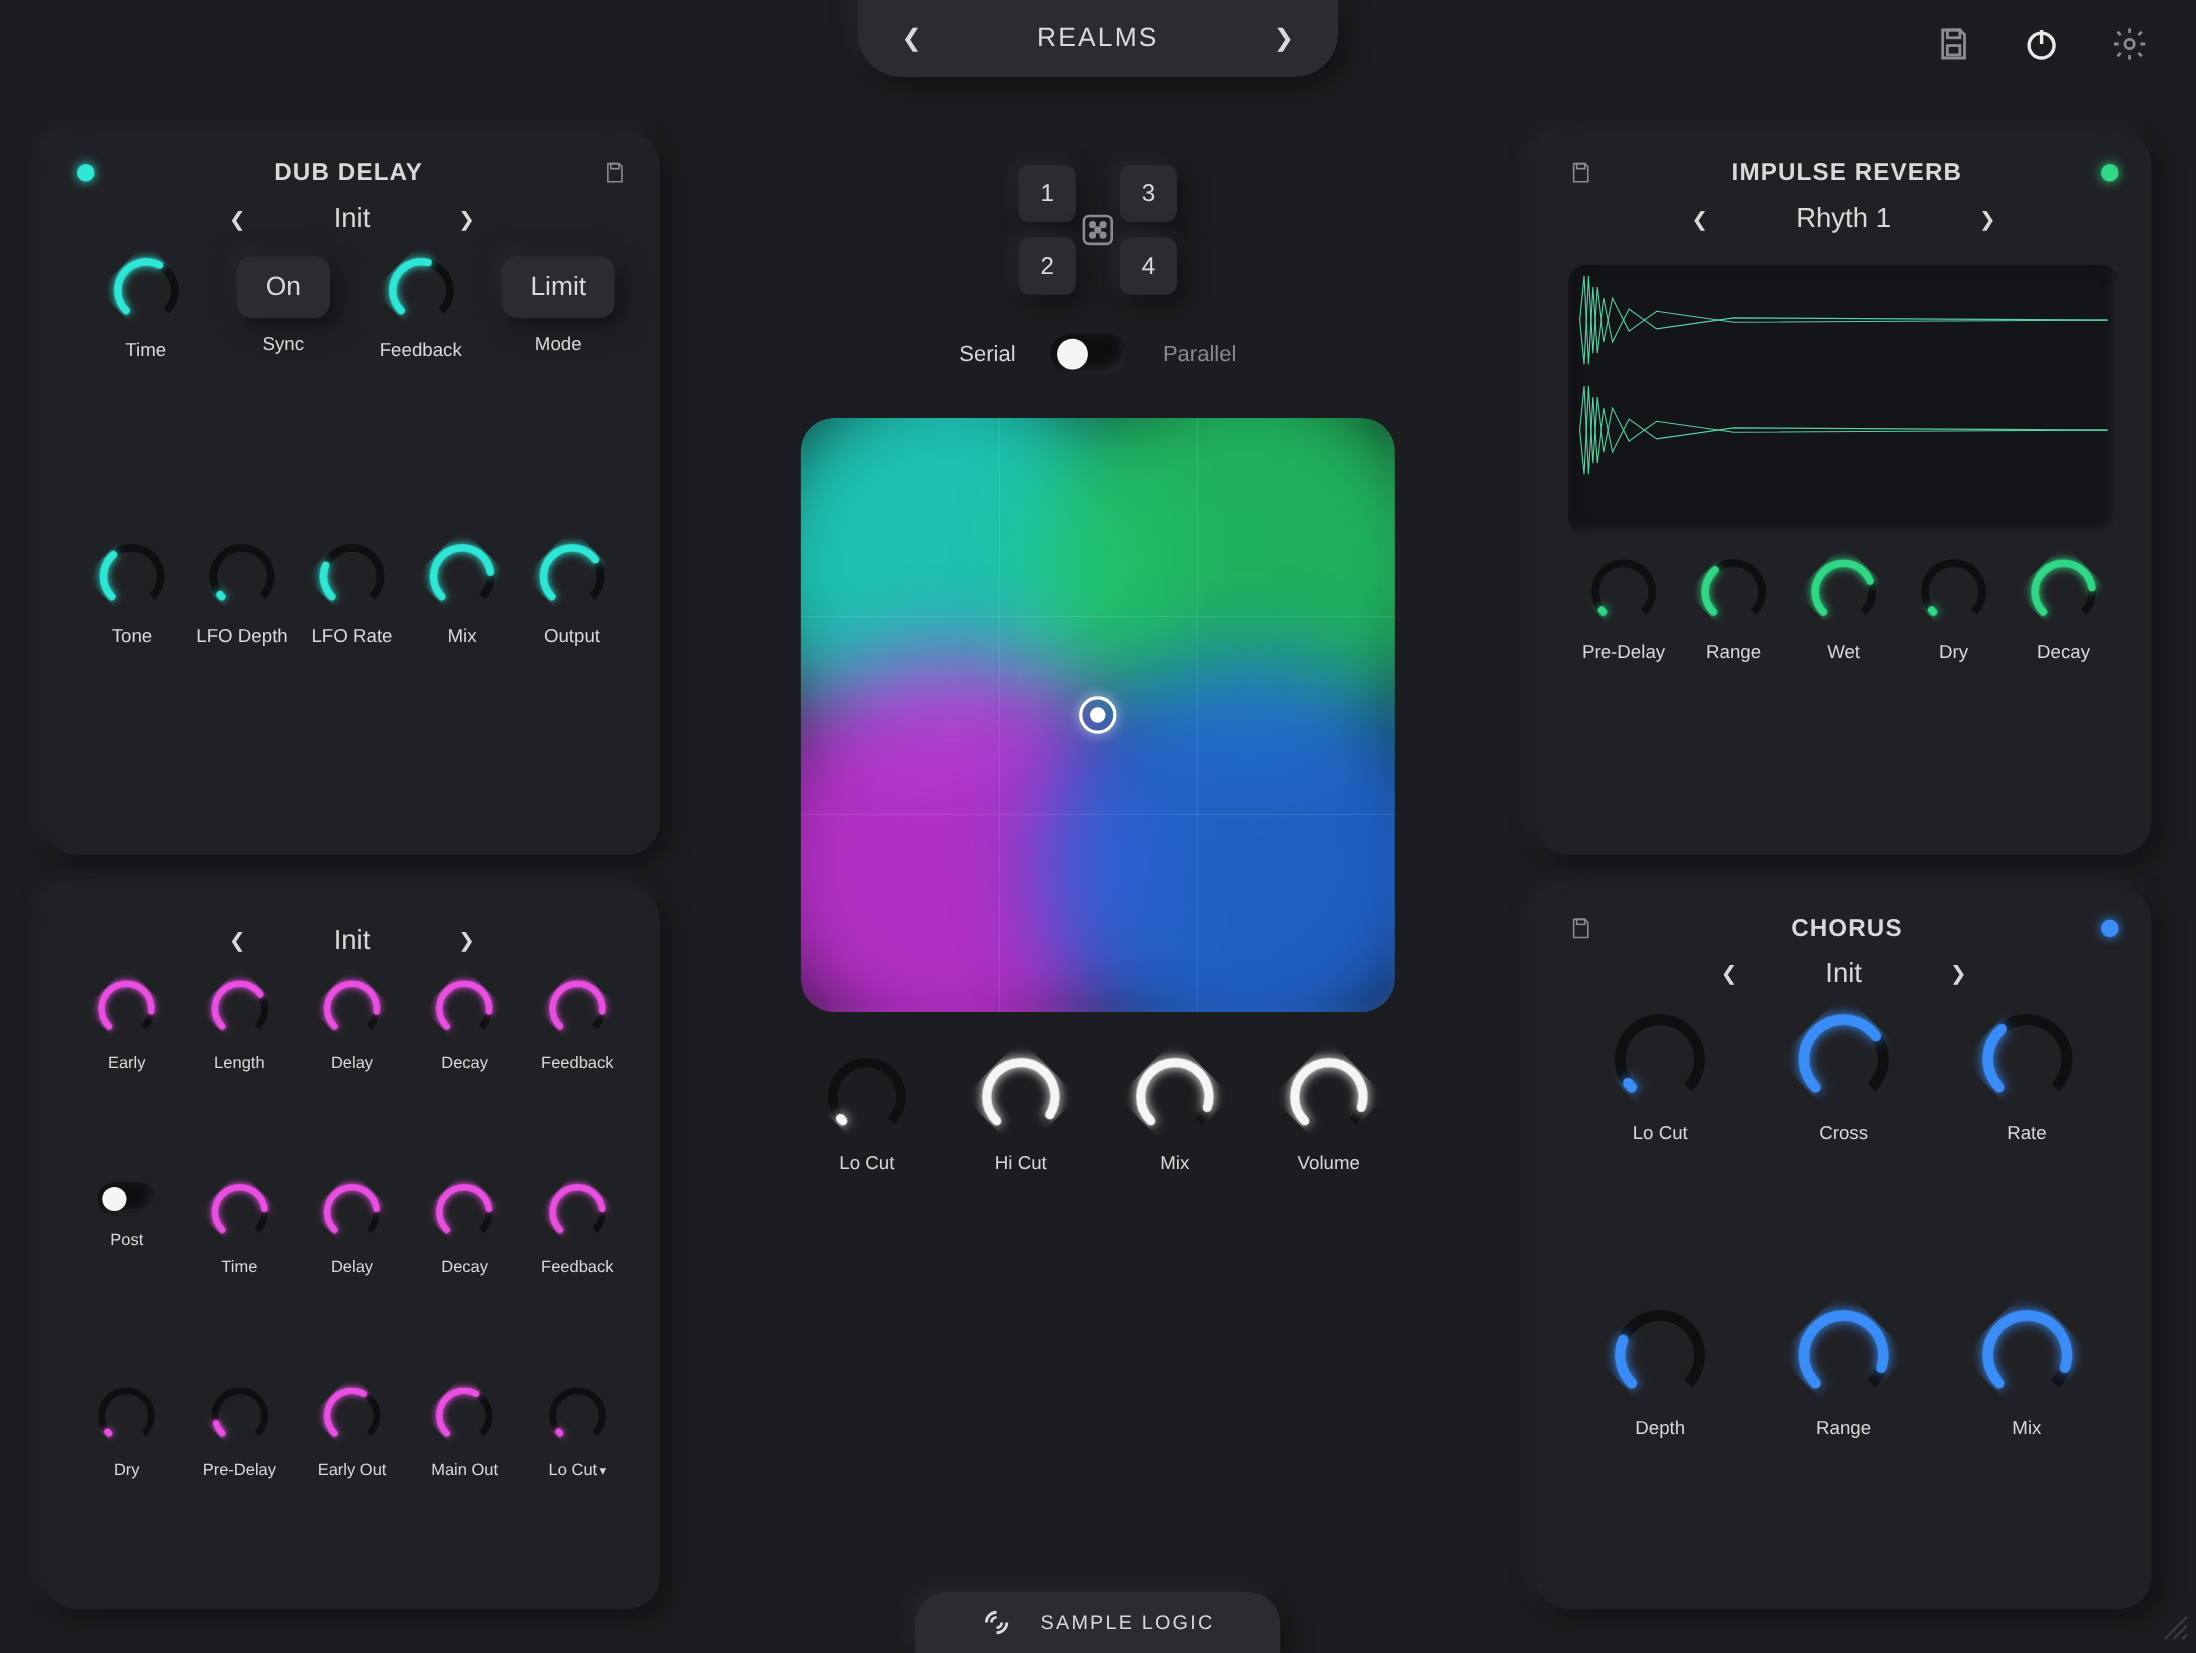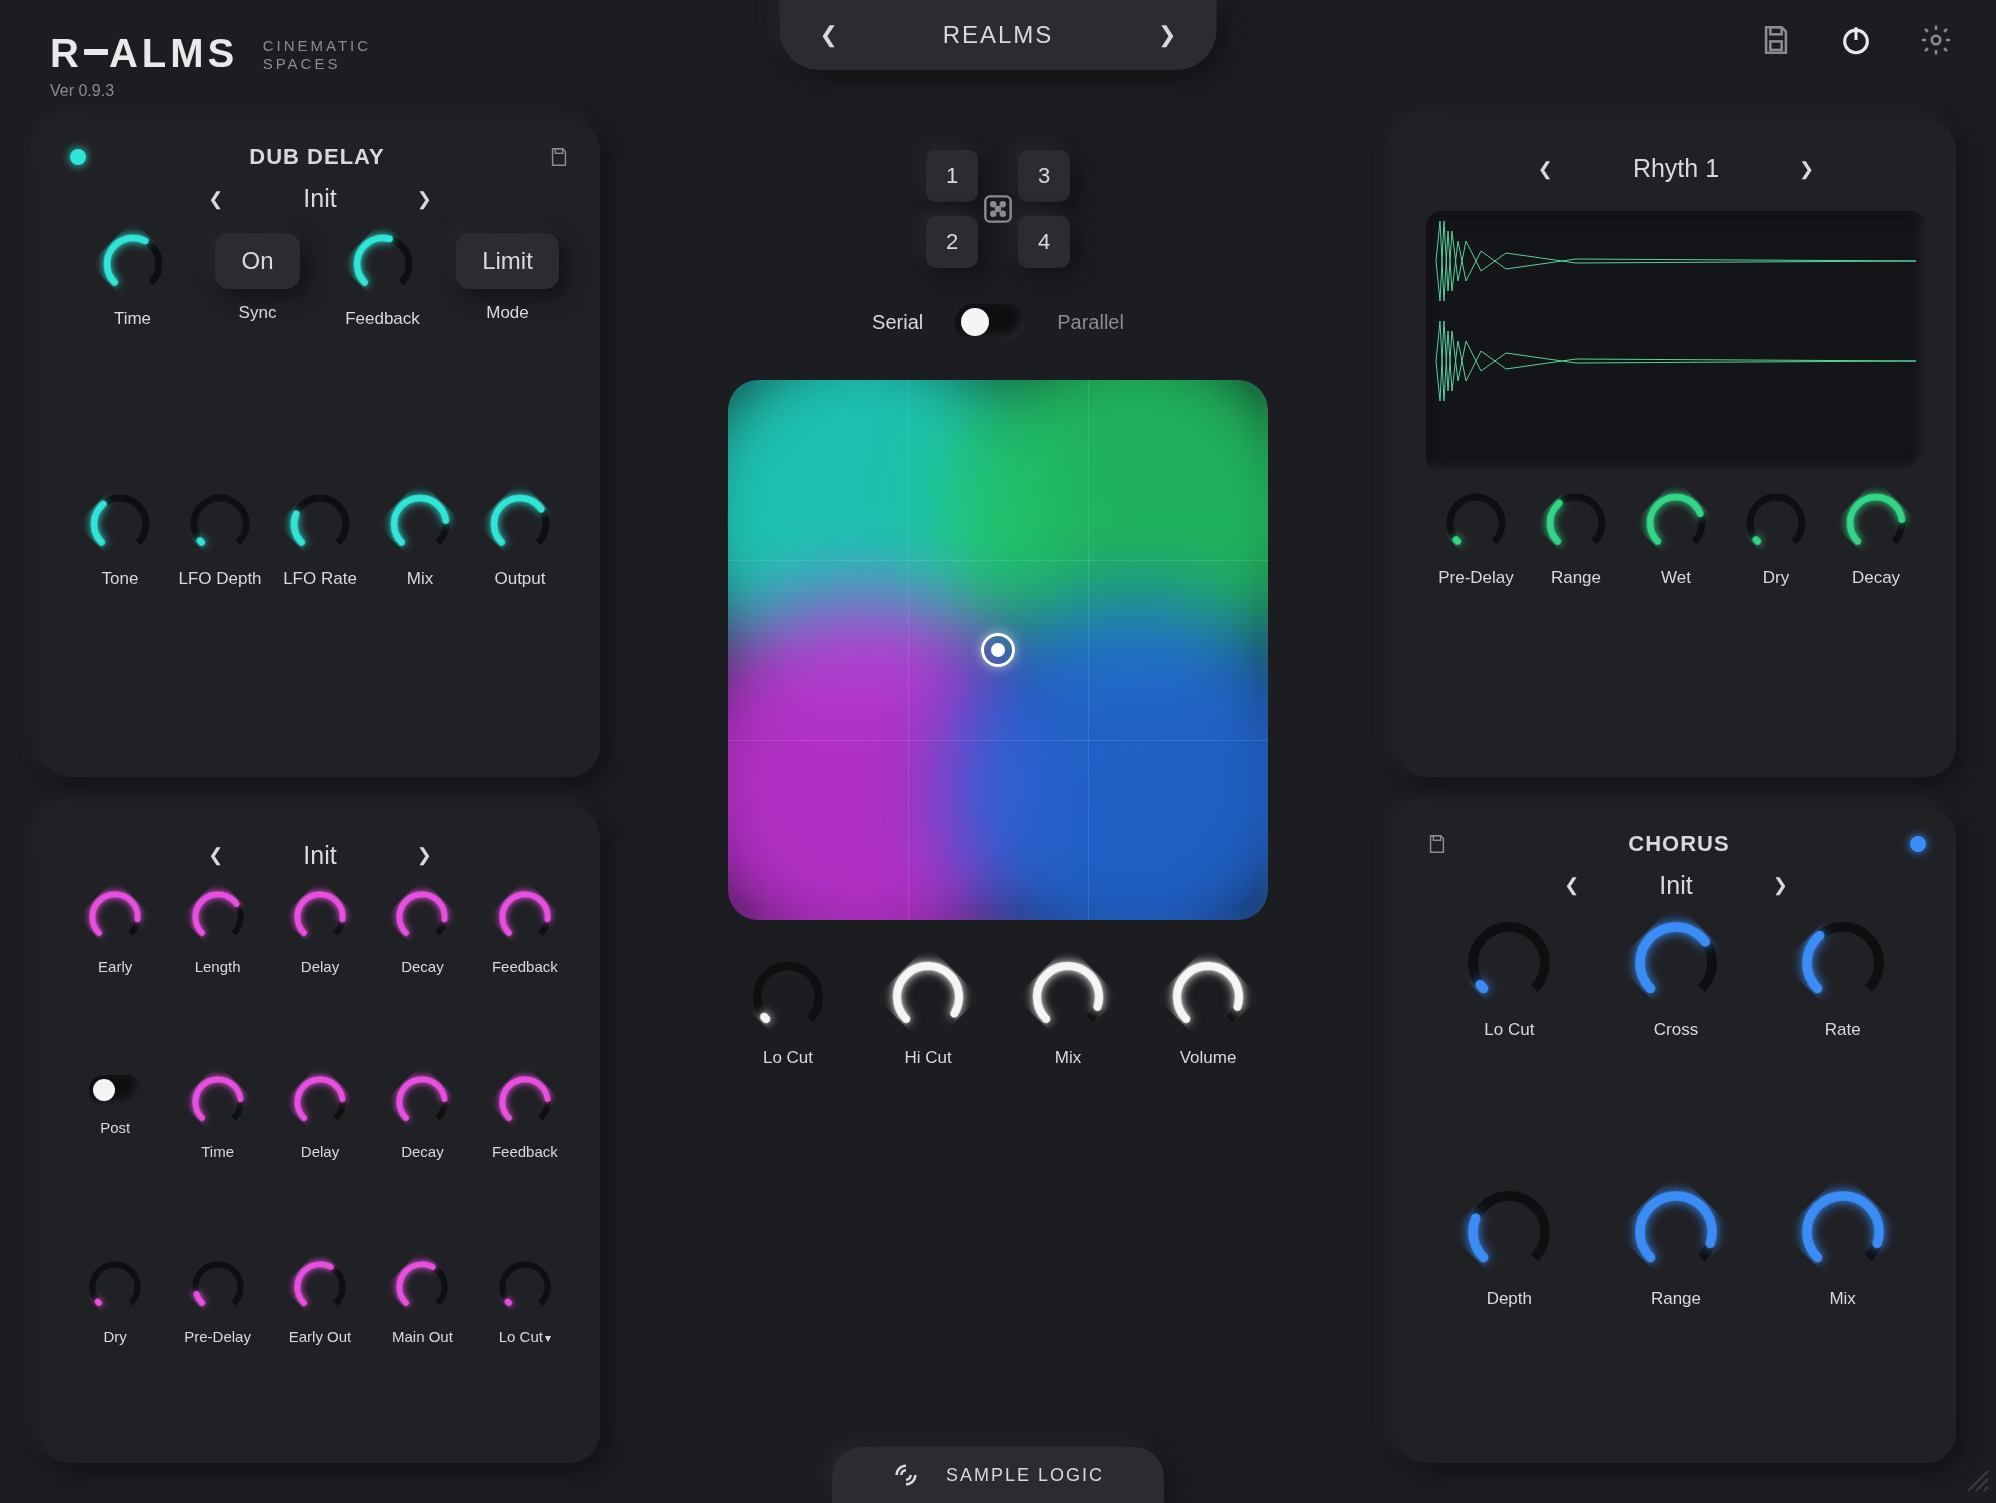--- a/index.html
+++ b/index.html
@@ -92,29 +92,20 @@
   .chorus-rows{display:flex;flex-direction:column;gap:20px;flex:1;justify-content:center;}
   .chorus-rows .knob{width:86px;height:86px;}
   .corner-resize{position:absolute;right:6px;bottom:6px;color:#3a3c40;}
 </style>
 </head>
 <body>
 
 <div class="app">
 
   <div class="header">
-    <div class="logo-block">
-      <div>
-        <span class="logo">R<span class="bar"></span>ALMS</span>
-        <span class="logo-sub">
-          <span>CINEMATIC</span><br><span>SPACES</span>
-        </span>
-      </div>
-      <div class="ver">Ver 0.9.3</div>
-    </div>
     <div class="preset-bar">
       <span class="chev">❮</span>
       <span class="preset-name">REALMS</span>
       <span class="chev">❯</span>
     </div>
     <div class="header-icons">
       <span class="hicon">
         <svg viewBox="0 0 24 24" fill="none" stroke-width="1.8">
             <path d="M5 3h11l3 3v15H5z"></path>
             <rect x="8" y="3" width="8" height="5"></rect>
@@ -209,20 +200,28 @@
             <div class="knob"><svg viewBox="0 0 62 62">
     <circle class="knob-base" cx="31" cy="31" r="26" stroke-dasharray="122.52211349000194 163.36281798666926"></circle>
     <circle class="knob-arc" cx="31" cy="31" r="26" stroke="#2ee6d6" stroke-dasharray="85.76547944300135 163.36281798666926" style="filter:drop-shadow(0 0 4px #2ee6d6)"></circle>
   </svg></div>
         <div class="klabel">Output</div>
           </div>
         </div>
     </div>
 
     <div class="panel" style="grid-column:3;grid-row:1">
+      <div class="panel-head">
+        <span class="save"><svg viewBox="0 0 24 24" stroke-width="1.6">
+              <path d="M5 3h11l3 3v15H5z"></path>
+              <rect x="8" y="3" width="8" height="5"></rect>
+            </svg></span>
+        <span class="head-title">IMPULSE REVERB</span>
+        <span class="led" style="background:#30d885;color:#30d885"></span>
+      </div>
       <div class="panel-sub">
         <span class="chev">❮</span>
         <span class="pname">Rhyth 1</span>
         <span class="chev">❯</span>
       </div>
       <div class="wave-area">
         <svg viewBox="0 0 500 200" preserveAspectRatio="none">
           <g stroke="#5fe6b0" stroke-width="1" fill="none" opacity="0.9">
             <path d="M10,50 L14,10 L18,90 L22,20 L26,80 L32,30 L40,70 L55,40 L80,58 L150,48 L490,50"></path>
             <path d="M10,50 L14,90 L18,10 L22,80 L26,20 L32,70 L40,30 L55,60 L80,42 L150,52 L490,50"></path>

